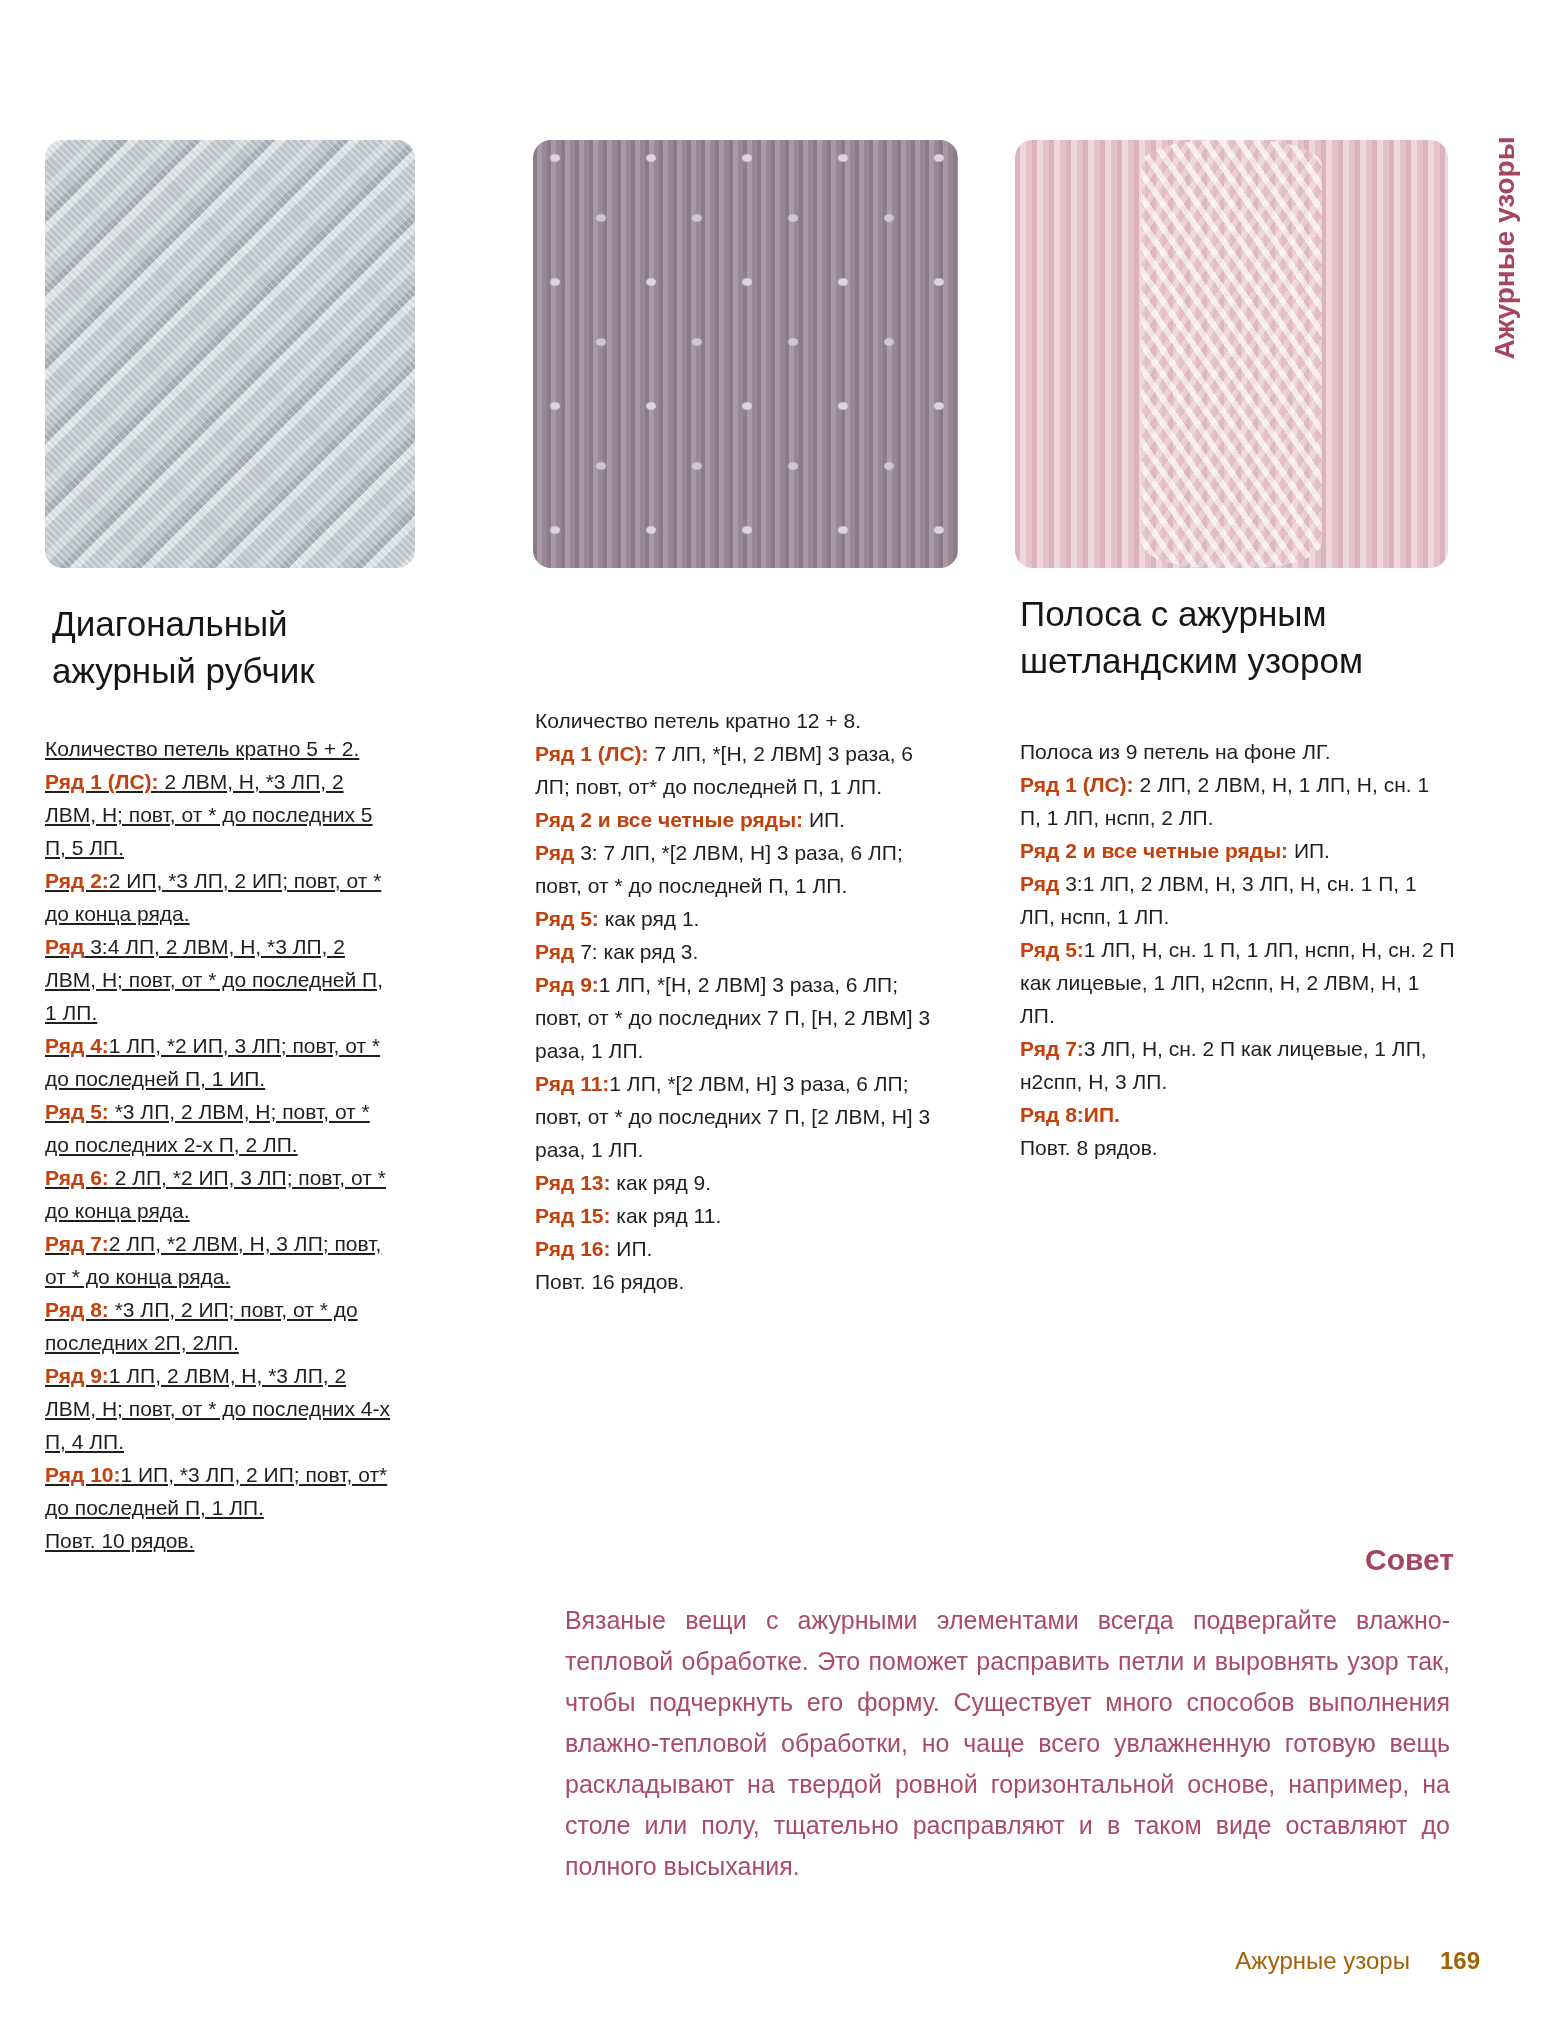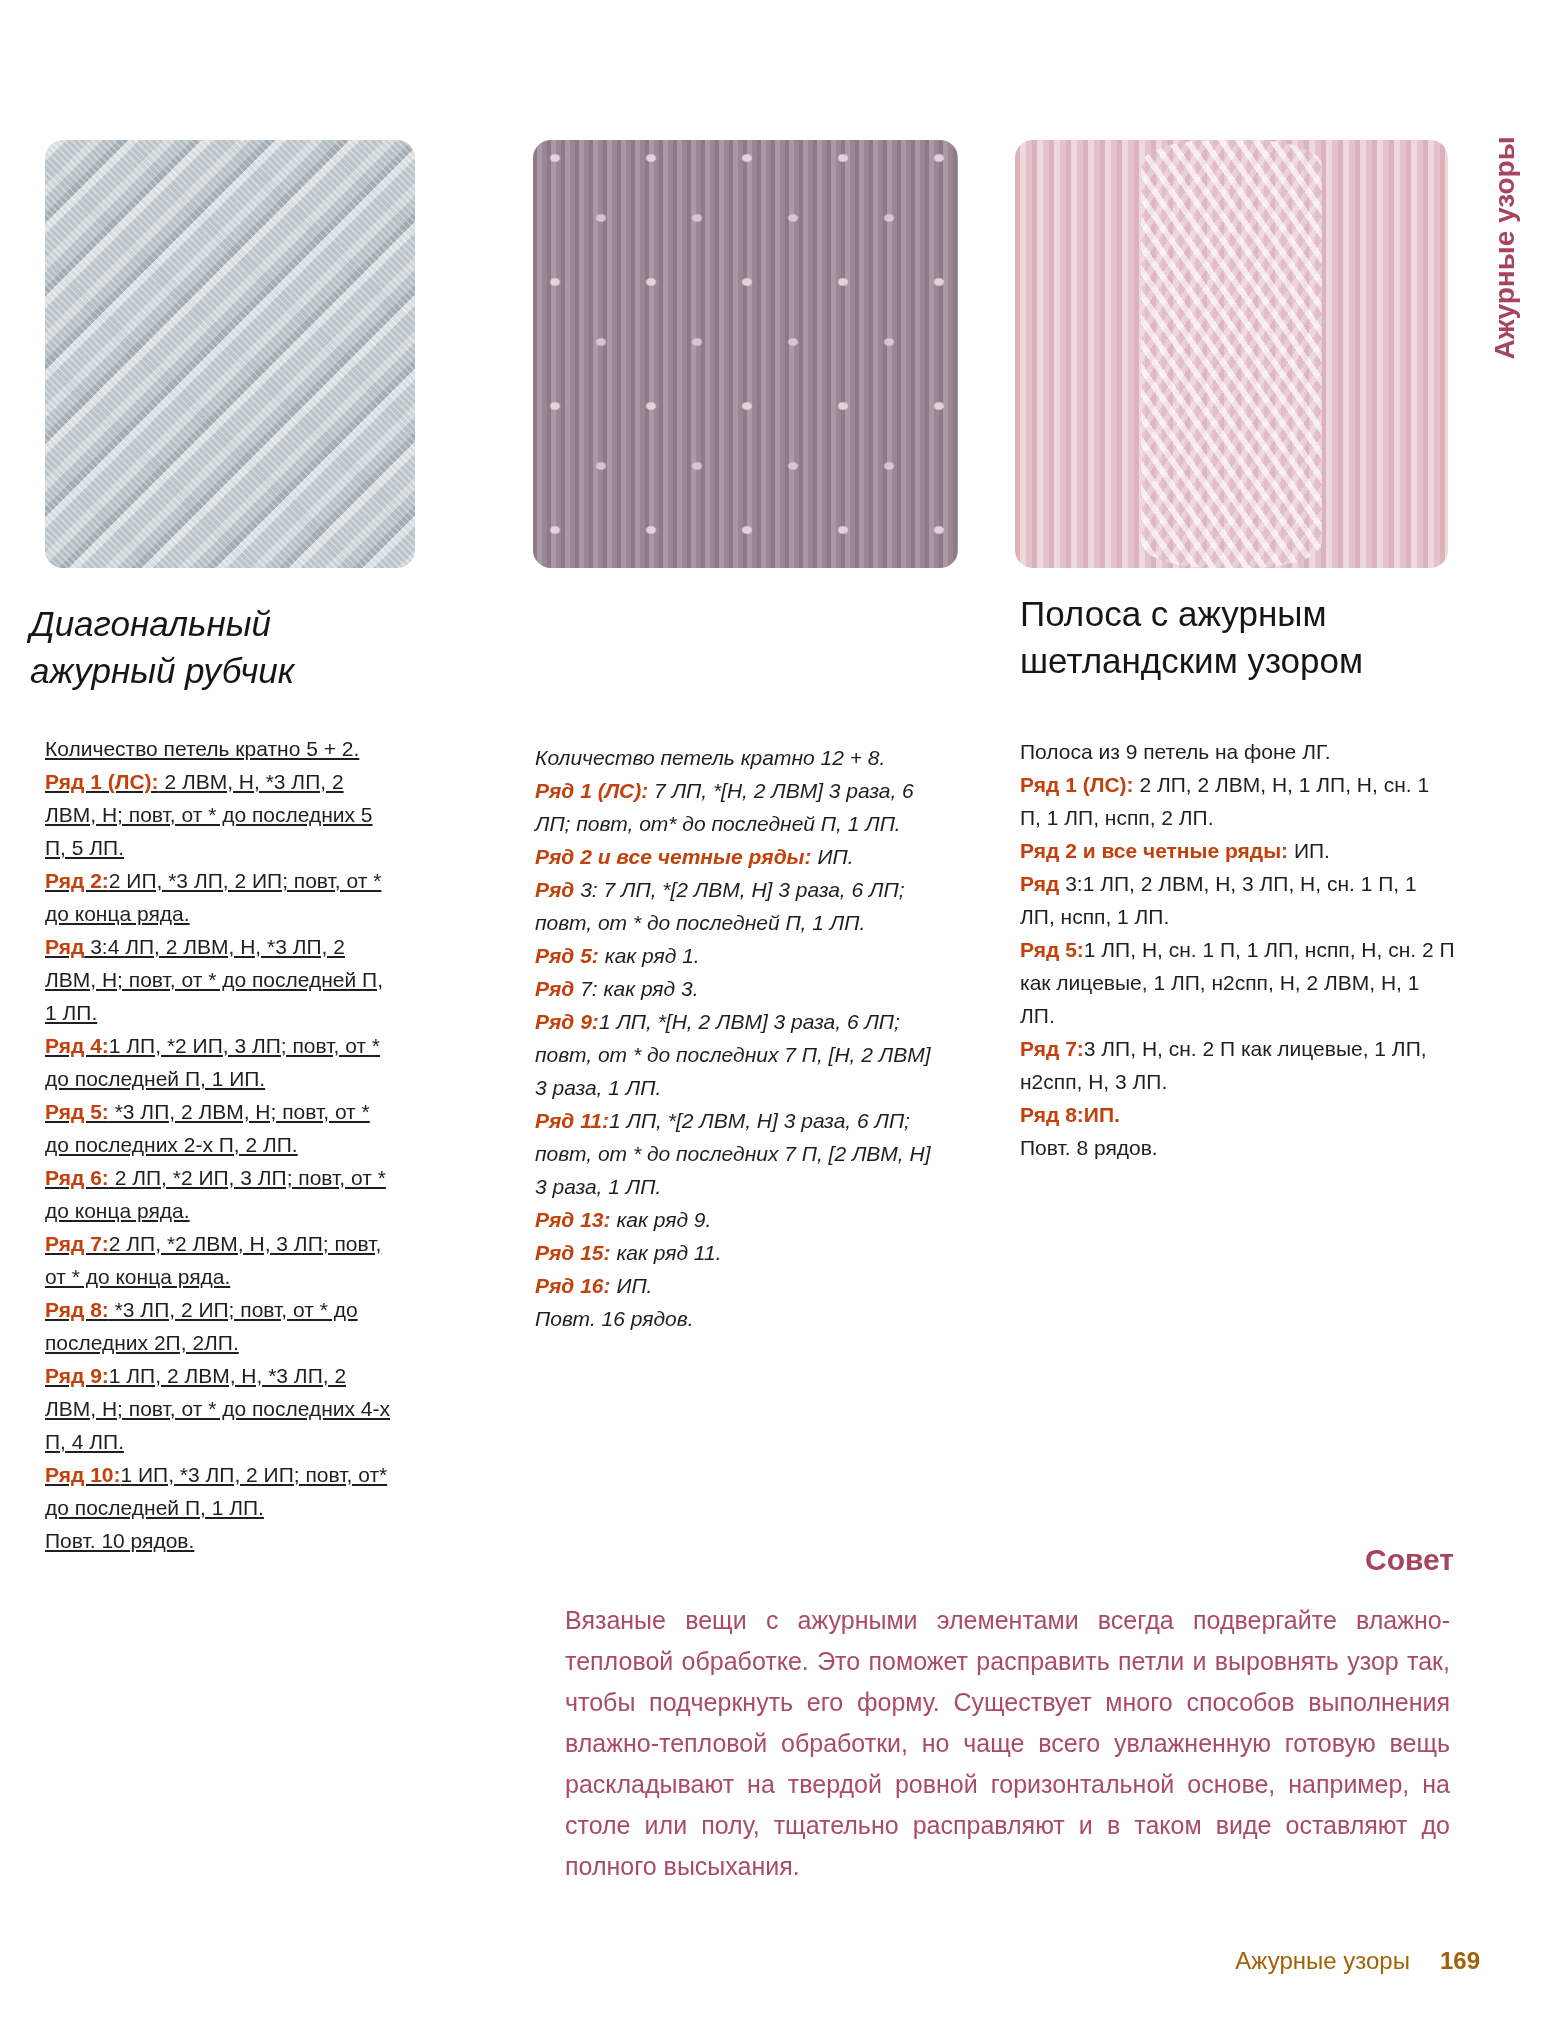--- a/index.html
+++ b/index.html
@@ -60,31 +60,31 @@
 
   
   .pattern-title {
     position: absolute;
     margin: 0;
     font-size: 35px;
     line-height: 47px;
     font-weight: normal;
     color: #161616;
   }
-  .title-1 { left: 30px;  top: 600px; width: 360px; font-style: italic; }
+  .title-1 { left: 52px;  top: 600px; width: 360px; }
   .title-2 { left: 535px; top: 600px; width: 380px; }
   .title-3 { left: 1020px; top: 590px; width: 420px; }
 
   .rows {
     position: absolute;
     font-size: 21px;
     line-height: 33px;
   }
   .rows-1 { left: 45px;  top: 732px; width: 352px; text-decoration: underline; }
-  .rows-2 { left: 535px; top: 741px; width: 412px; font-style: italic; }
+  .rows-2 { left: 535px; top: 704px; width: 412px; }
   .rows-3 { left: 1020px; top: 735px; width: 435px; }
   .rows p { margin: 0; }
   .rows b { font-weight: bold; color: #c2410c; }
 
   
   .side-tab {
     position: absolute;
     left: 1505px;
     top: 248px;
     transform: translate(-50%, -50%) rotate(-90deg);

